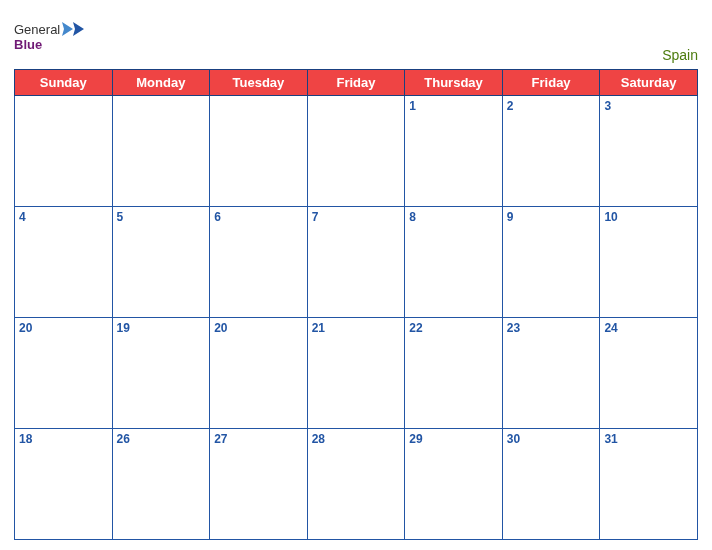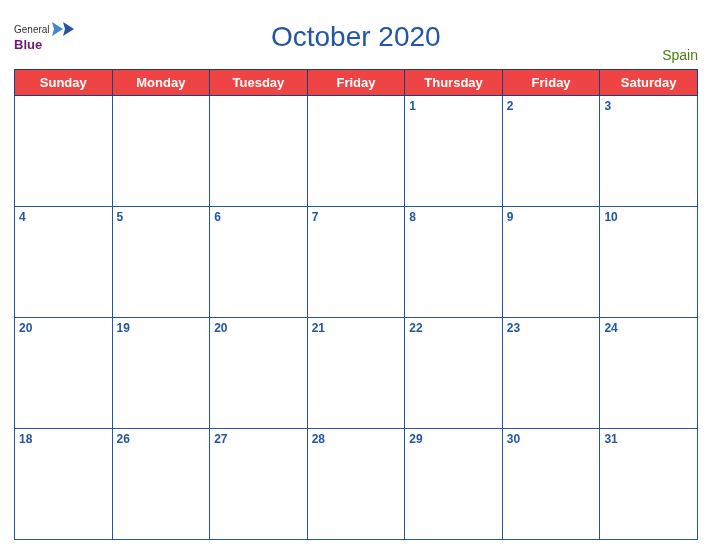--- a/index.html
+++ b/index.html
@@ -83,29 +83,28 @@
       line-height: 1.3;
     }
   </style>
 </head>
 <body>
 
 <div class="page">
   <div class="header">
     <div class="logo">
       <div class="logo-top-row">
-        <span style="font-size:10px;color:#333;">General</span>
+        <span style="font-size:13px;color:#333;">General</span>
         <svg width="22" height="16" viewBox="0 0 22 16">
           <polygon points="11,1 22,8 11,15 13,8" fill="#2255a4"></polygon>
           <polygon points="0,1 11,8 0,15 2,8" fill="#4488cc"></polygon>
         </svg>
       </div>
       <span style="font-size:13px;color:#701a75;font-weight:bold;">Blue</span>
     </div>
-    <div class="month-title">October 2020</div>
     <div class="country-label">Spain</div>
   </div>
 
   <table class="calendar">
     <thead>
       <tr>
         <th>Sunday</th>
         <th>Monday</th>
         <th>Tuesday</th>
         <th>Friday</th>

